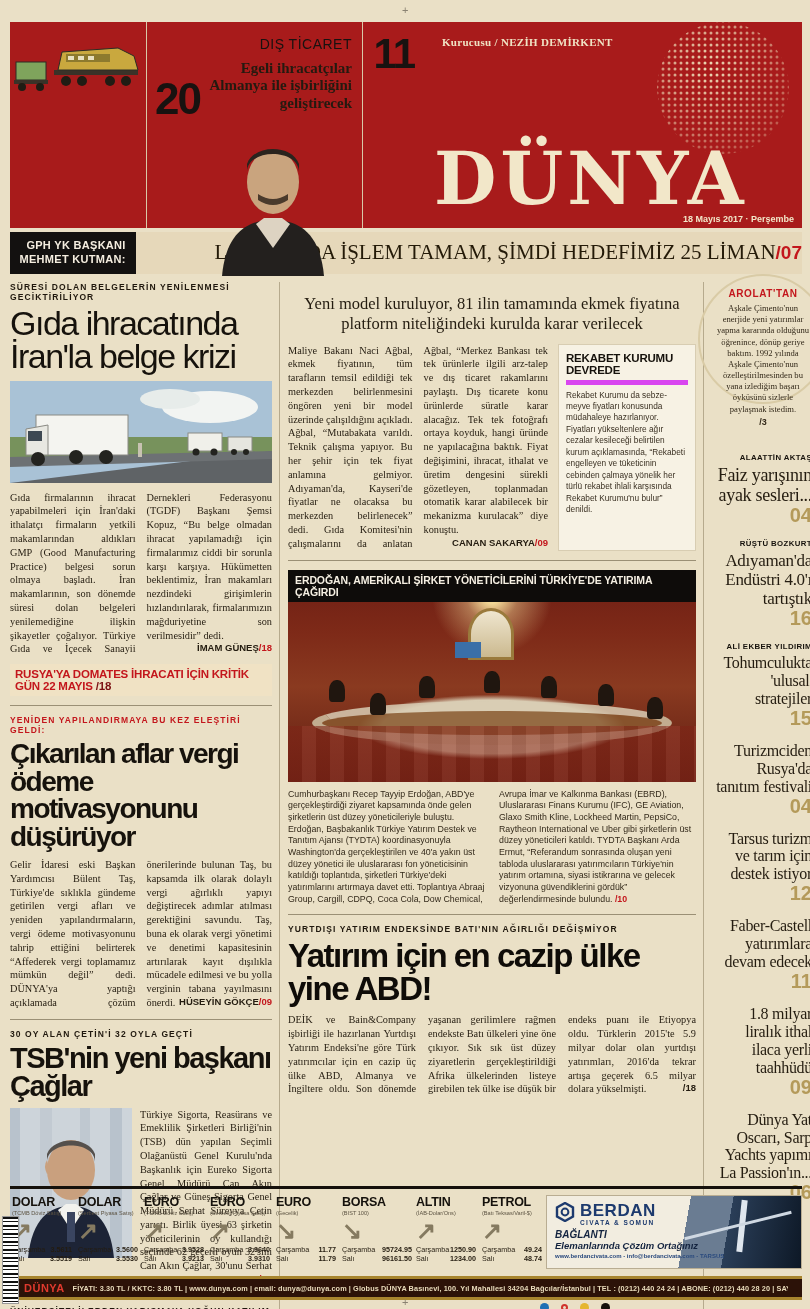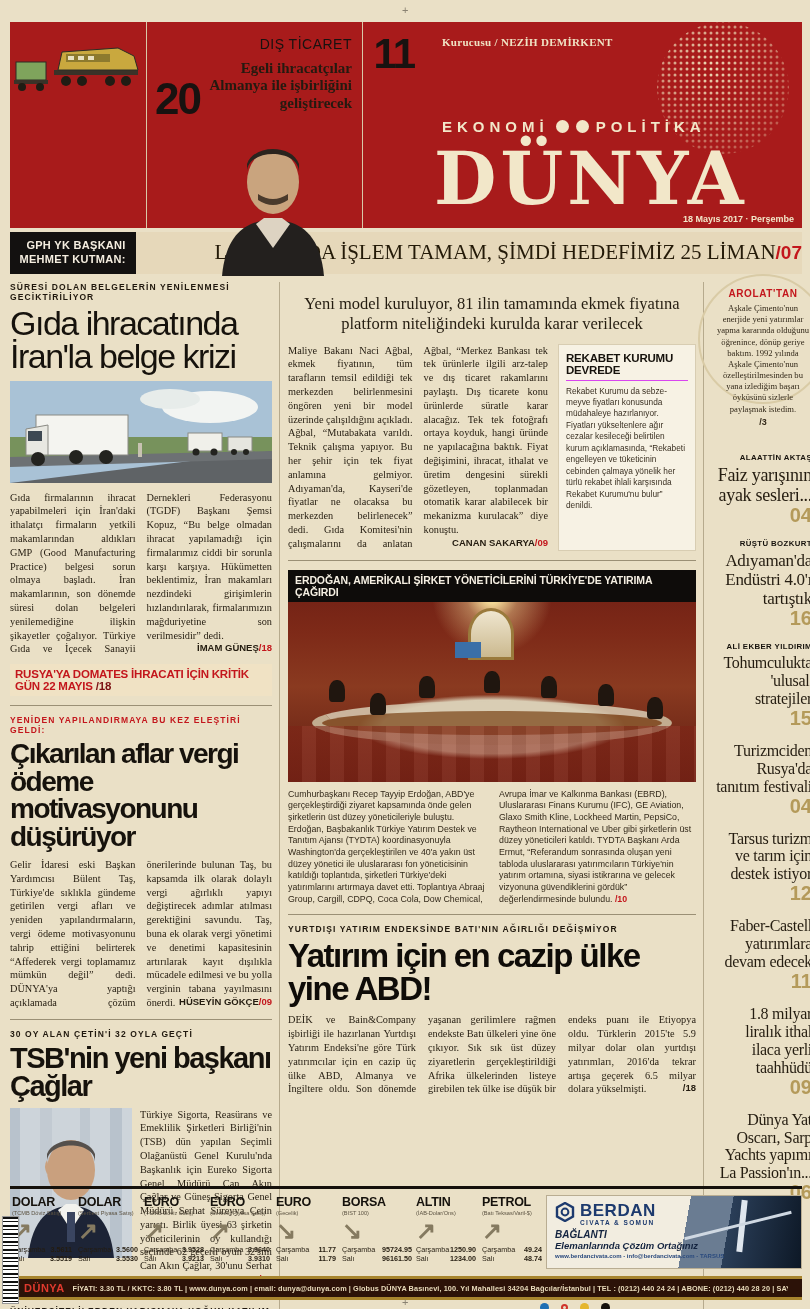--- a/index.html
+++ b/index.html
@@ -69,21 +69,21 @@
   .redbanner .pg { color:#7c1113; }
   .tsb-row { display:flex; gap:8px; margin-top:7px; }
   .tsb-photo { width:122px; height:150px; flex:none; }
 
   
   .main-hl { font-weight:bold; font-size:47px; text-align:center; letter-spacing:-2.5px; line-height:.94; color:#0f0c08; }
   .deck { font-family:"Liberation Serif", serif; font-size:16.5px; text-align:center; line-height:1.2; margin:12px 4px 10px; color:#241c10; }
   .main-body-row { display:flex; gap:10px; }
   .main-body { flex:1; column-count:2; }
   .infobox { width:138px; flex:none; background:#f7f2e4; border:1px solid #d8cdb2; padding:7px 7px 9px; }
-  .infobox-title { font-weight:bold; font-size:11.5px; letter-spacing:-.2px; border-bottom:1px solid #d946ef; padding-bottom:4px; margin-bottom:5px; color:#16120c; }
+  .infobox-title { font-weight:bold; font-size:11.5px; letter-spacing:-.2px; border-bottom:5px solid #d946ef; padding-bottom:4px; margin-bottom:5px; color:#16120c; }
   .infobox-text { font-size:8.3px; line-height:1.38; color:#3a3022; }
 
   
   .erdogan { position:relative; margin-top:2px; }
   .cap-bar { position:absolute; top:0; left:0; z-index:2; background:#0e0c0a; color:#f5efe2; font-weight:bold; font-size:10.5px; letter-spacing:-.1px; padding:4px 7px; }
   .erdogan-photo { position:relative; width:100%; height:212px; background:
       radial-gradient(circle at 50% 12%, #f2d795 0 8px, rgba(242,215,149,.45) 26px, rgba(120,30,20,0) 60px),
       radial-gradient(ellipse 190px 46px at 50% 74%, #d9cdb4 0 58%, rgba(150,60,40,.0) 70%),
       linear-gradient(180deg, #6d1d14 0%, #7e2a18 30%, #8a3a20 55%, #5e1c12 100%);
       overflow:hidden; }
@@ -189,26 +189,20 @@
             <radialGradient id="fade" cx="40%" cy="35%" r="75%">
               <stop offset="0%" stop-color="#fff" stop-opacity="1"></stop>
               <stop offset="100%" stop-color="#fff" stop-opacity=".25"></stop>
             </radialGradient>
             <mask id="gm">
                 <circle cx="75" cy="70" r="66" fill="url(#fade)"></circle>
               </mask>
           </defs>
           <circle cx="75" cy="70" r="66" fill="url(#dots)" mask="url(#gm)"></circle>
         </svg>
-      </div>
-      <div class="brandline">
-        <span>EKONOMİ</span>
-        <span class="branddot"></span>
-        <span class="branddot"></span>
-        <span>POLİTİKA</span>
       </div>
       <div class="brand">DÜNYA</div>
       <div class="mh-date">18 Mayıs 2017 · Perşembe</div>
     </div>
   </div>
 
   <div class="kutman-photo">
     <svg width="122" height="156" viewBox="0 0 122 156">
       <rect width="122" height="156" fill="none"></rect>
       <path d="M10 156 C14 112 36 100 61 100 C86 100 108 112 112 156 Z" fill="#23201e"></path>

